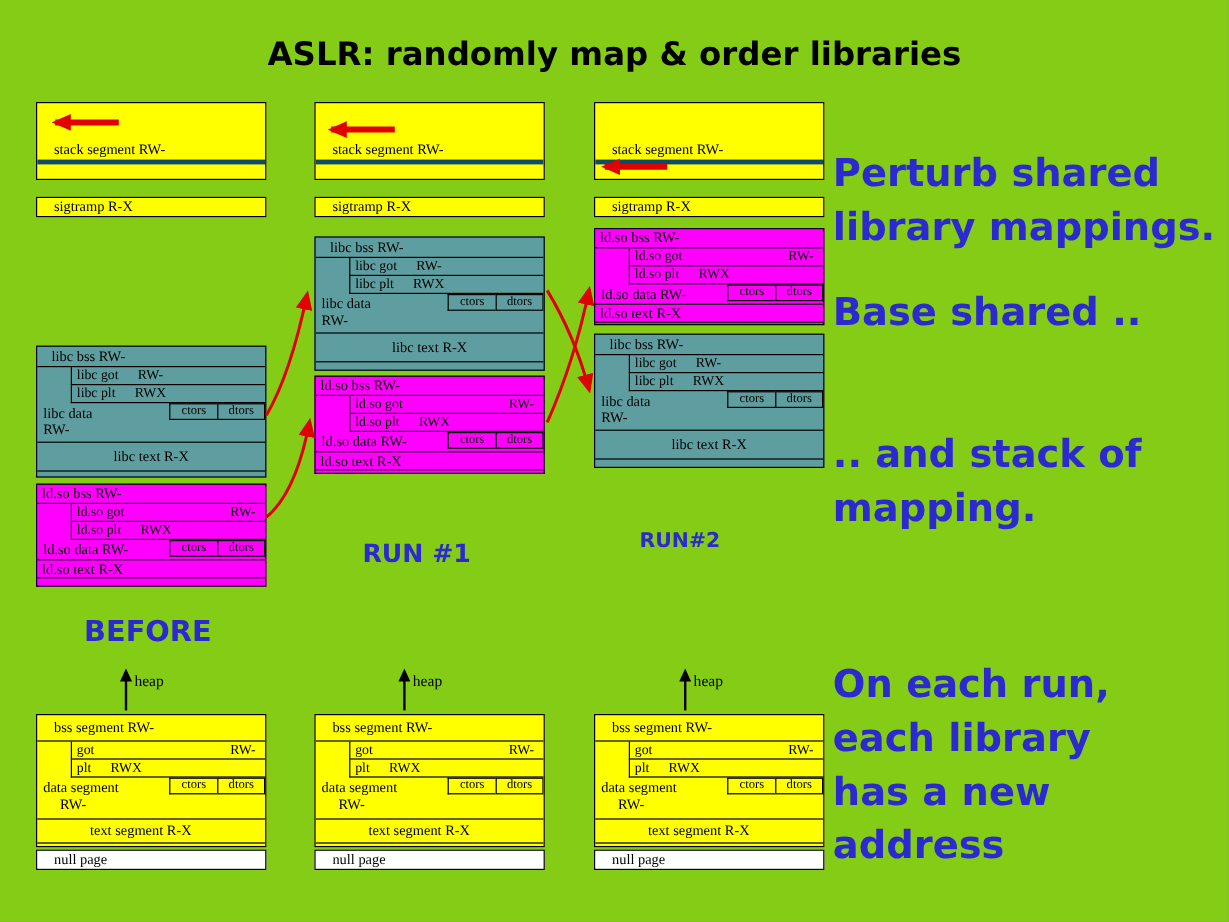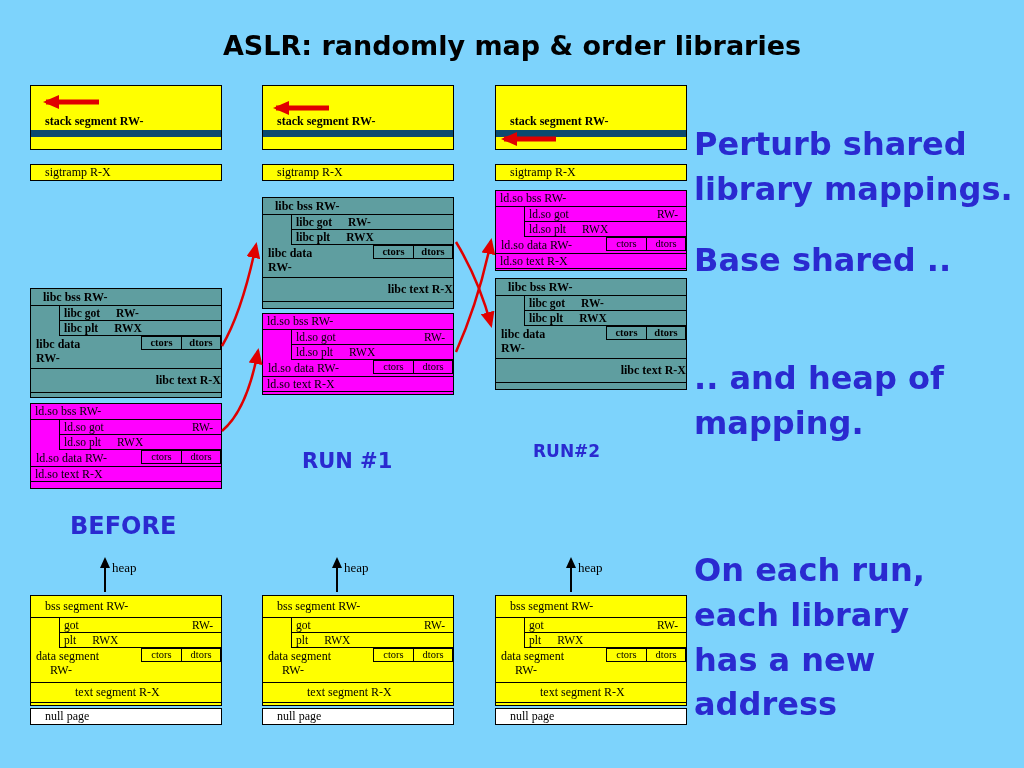--- a/index.html
+++ b/index.html
@@ -1,21 +1,21 @@
 <!DOCTYPE html>
 <html style="--yellow: #ffff00; --teal: #5f9ea0; --magenta: #ff00ff; --arrow_red: #e00000; --note_blue: #2a2ad0;"><head>
 <meta charset="utf-8">
 <style>
   * { margin:0; padding:0; box-sizing:border-box; }
   :root {
     --yellow:#ffff00; --teal:#5f9ea0; --magenta:#ff00ff;
     --arrow_red:#e00000; --note_blue:#2a2ad0;
   }
   body { font-family:"Liberation Serif", serif; background:#888; }
-  #canvas { position:relative; width:1024px; height:768px; background:#7dd3fc; overflow:hidden; margin:0 auto; }
+  #canvas { position:relative; width:1024px; height:768px; background:#84cc16; overflow:hidden; margin:0 auto; }
 
   .title {
     position:absolute; top:30px; left:0; width:100%; text-align:center;
     font-family:"DejaVu Sans", sans-serif; font-weight:bold; font-size:27px; color:#000;
   }
 
   
   .note {
     position:absolute; color:var(--note_blue,#2a2ad0);
     font-family:"DejaVu Sans", sans-serif; font-weight:bold;
@@ -26,27 +26,27 @@
     font-family:"DejaVu Sans", sans-serif; font-weight:bold;
   }
 
   
   .c1 { left:30px; } .c2 { left:262px; } .c3 { left:495px; }
   .mem {
     position:absolute; width:192px; border:1px solid #000;
     overflow:hidden; font-size:12px; color:#000;
   }
   .stack, .sig, .exe { background:var(--yellow,#ffff00); }
-  .libc { background:var(--teal,#5f9ea0);font-weight:bold; }
+  .libc { background:var(--teal,#5f9ea0); }
   .ldso { background:var(--magenta,#ff00ff); }
   .nullpage { background:#ffffff; }
 
   .stackrow {
     position:absolute; left:0; right:0; bottom:12px;
-    border-bottom:7px solid #0c4a6e; padding:0 0 1px 14px;font-weight:bold;
+    border-bottom:4px solid #0c4a6e; padding:0 0 1px 14px;
   }
   .sigtext { padding-left:14px; line-height:15px; }
   .nulltext { padding-left:14px; line-height:15px; }
 
   .hdr { border-bottom:1px solid #000; height:17px; line-height:16px; padding-left:12px; }
   .ldso .hdr { height:16px; line-height:15px; padding-left:4px; }
   .exe  .hdr { height:22px; line-height:21px; padding-left:14px; }
 
   .sub {
     margin-left:28px; border-left:1px solid #000; border-bottom:1px solid #000;
@@ -67,21 +67,21 @@
   .ldso .datalabel span { display:inline; }
 
   .cd { position:absolute; right:0; top:0; display:flex; }
   .cdbox {
     border:1px solid #000; border-right:none; width:40px; height:14px;
     font-size:10.5px; text-align:center; line-height:12px;
   }
   .cd .cdbox:last-child { border-right:1px solid #000; }
 
   .textrow { border-bottom:1px solid #000; }
-  .libc .textrow { height:24px; line-height:23px; text-align:right; margin-bottom:18px; }
+  .libc .textrow { height:24px; line-height:23px; text-align:center; margin-bottom:18px; }
   .ldso .textrow { height:15px; line-height:14px; padding-left:4px; margin-bottom:3px; }
   .exe  .textrow { height:20px; line-height:19px; padding-left:44px; margin-bottom:3px; }
 
   .heaplbl { position:absolute; font-size:13px; color:#000; }
 
   svg.overlay { position:absolute; left:0; top:0; pointer-events:none; }
   .red  { stroke:var(--arrow_red,#e00000); fill:none; }
   .thick { stroke-width:5; }
   .thin  { stroke-width:2.5; }
   .blk  { stroke:#000; stroke-width:2; fill:none; }
@@ -248,21 +248,21 @@
     <div class="textrow">libc text R-X</div>
   </div>
 
   <div class="caption" style="left:70px;top:512px;font-size:24px">BEFORE</div>
   <div class="caption" style="left:302px;top:449px;font-size:21px">RUN #1</div>
   <div class="caption" style="left:533px;top:441px;font-size:17px">RUN#2</div>
 
   <div class="note" style="left:694px;top:122px">Perturb shared
 library mappings.</div>
   <div class="note" style="left:694px;top:238px">Base shared ..</div>
-  <div class="note" style="left:694px;top:356px">.. and heap of
+  <div class="note" style="left:694px;top:356px">.. and stack of
 mapping.</div>
   <div class="note" style="left:694px;top:548px">On each run,
 each library
 has a new
 address</div>
 
   <div class="heaplbl" style="left:112px;top:560px">heap</div>
   <div class="heaplbl" style="left:344px;top:560px">heap</div>
   <div class="heaplbl" style="left:578px;top:560px">heap</div>
 

